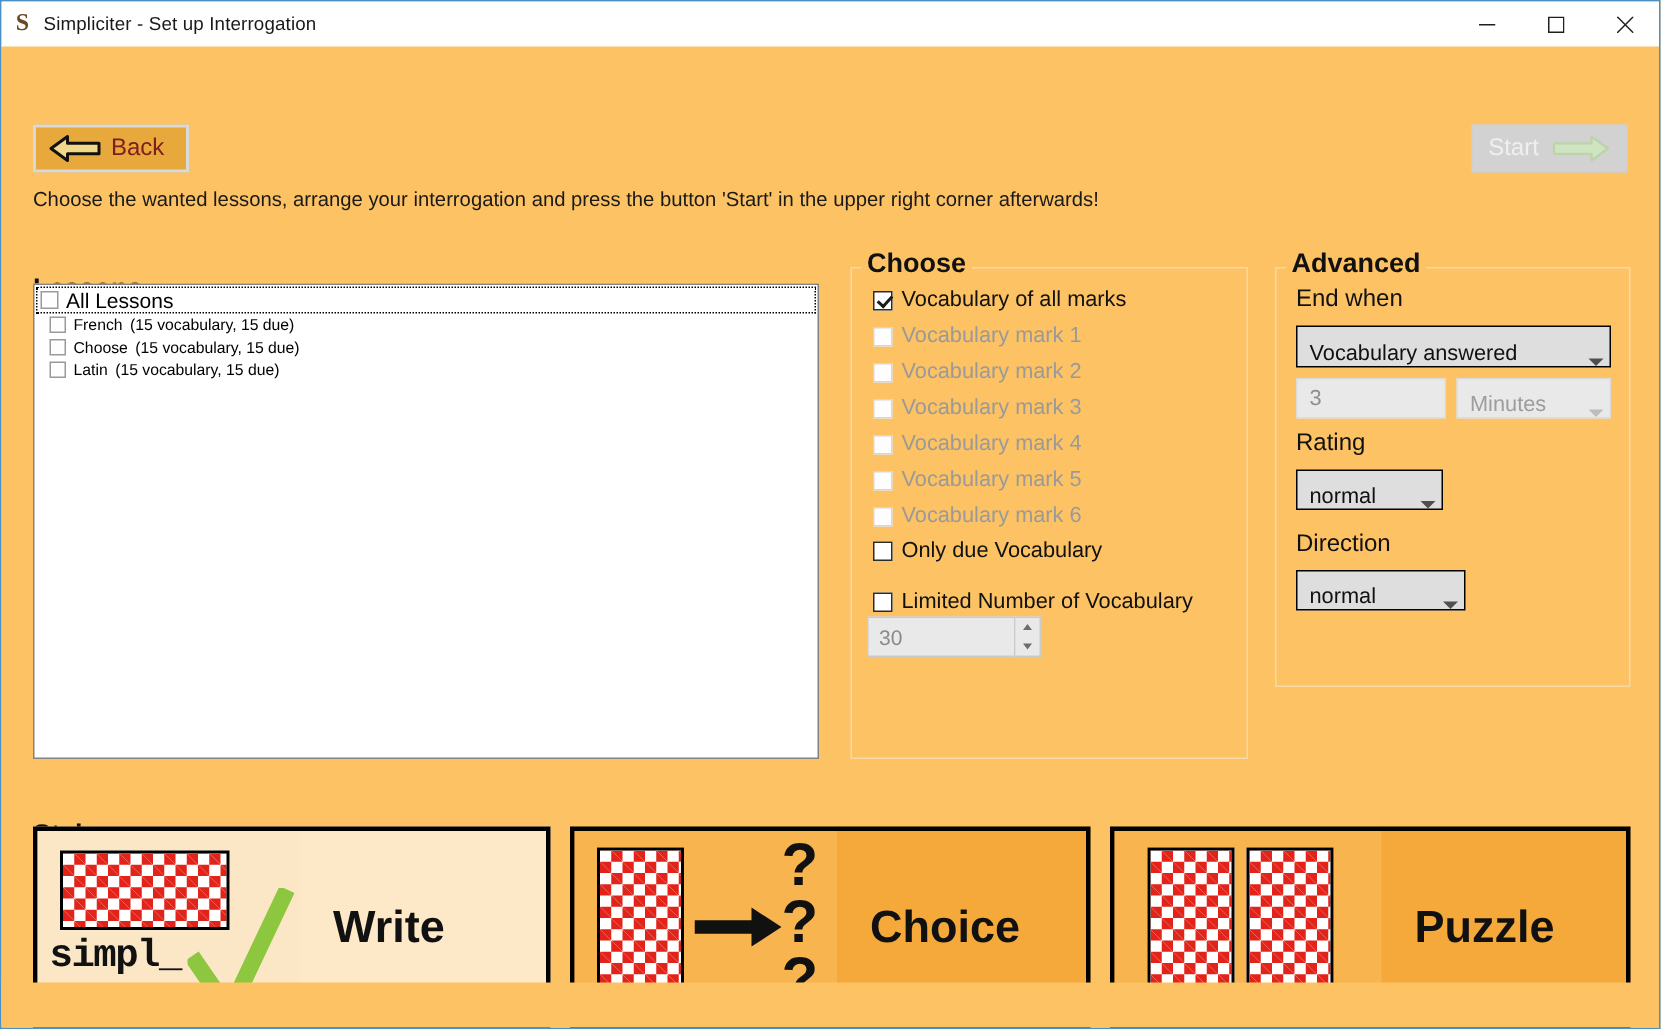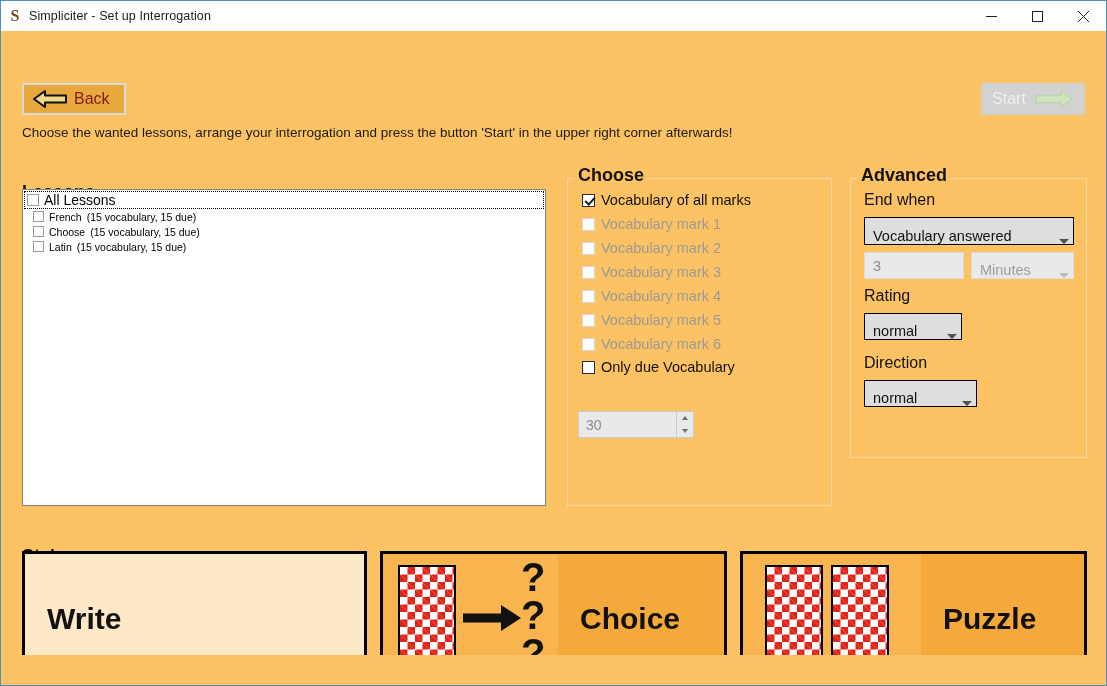--- a/index.html
+++ b/index.html
@@ -421,20 +421,24 @@
         <span class="cbox dis"></span>
         <span class="cb-label dis">Vocabulary mark 6</span>
       </div>
     </div>
 
     <div class="filter-extra">
       <div class="cbrow">
         <span class="cbox"></span>
         <span class="cb-label">Only due Vocabulary</span>
       </div>
+      <div class="cbrow">
+        <span class="cbox"></span>
+        <span class="cb-label">Limited Number of Vocabulary</span>
+      </div>
     </div>
 
     <div class="spin-wrap">
       <div class="spin-input">30</div>
       <div class="spin-btns">
         <div class="spin-b">
             <span class="tri-up"></span>
           </div>
         <div class="spin-b">
             <span class="tri-dn"></span>
@@ -467,20 +471,27 @@
     <div class="adv-label" id="adv-dir">Direction</div>
     <div class="combo" id="cb-dir">
       <span class="cv">normal</span>
       <span class="chev"></span>
     </div>
   </div>
 
   <div class="sec-title" id="h-style">Style</div>
 
   <div class="style-card" id="card-write">
+    <div class="card-art">
+      <div class="cardback" id="write-card-h"></div>
+      <div class="simpl">simpl_</div>
+      <svg class="checkmark" width="72" height="92" viewBox="0 0 72 92">
+        <polyline points="6,50 28,82 64,6" fill="none" stroke="#8dc63f" stroke-width="11" stroke-linecap="square"></polyline>
+      </svg>
+    </div>
     <div class="card-label">Write</div>
   </div>
 
   <div class="style-card" id="card-choice">
     <div class="card-art">
       <div class="cardback" id="choice-card-v"></div>
       <svg class="arrow-svg" width="58" height="32" viewBox="0 0 58 32">
         <line x1="0" y1="16" x2="46" y2="16" stroke="#111" stroke-width="9"></line>
         <polygon points="58,16 38,3 38,29" fill="#111"></polygon>
       </svg>

